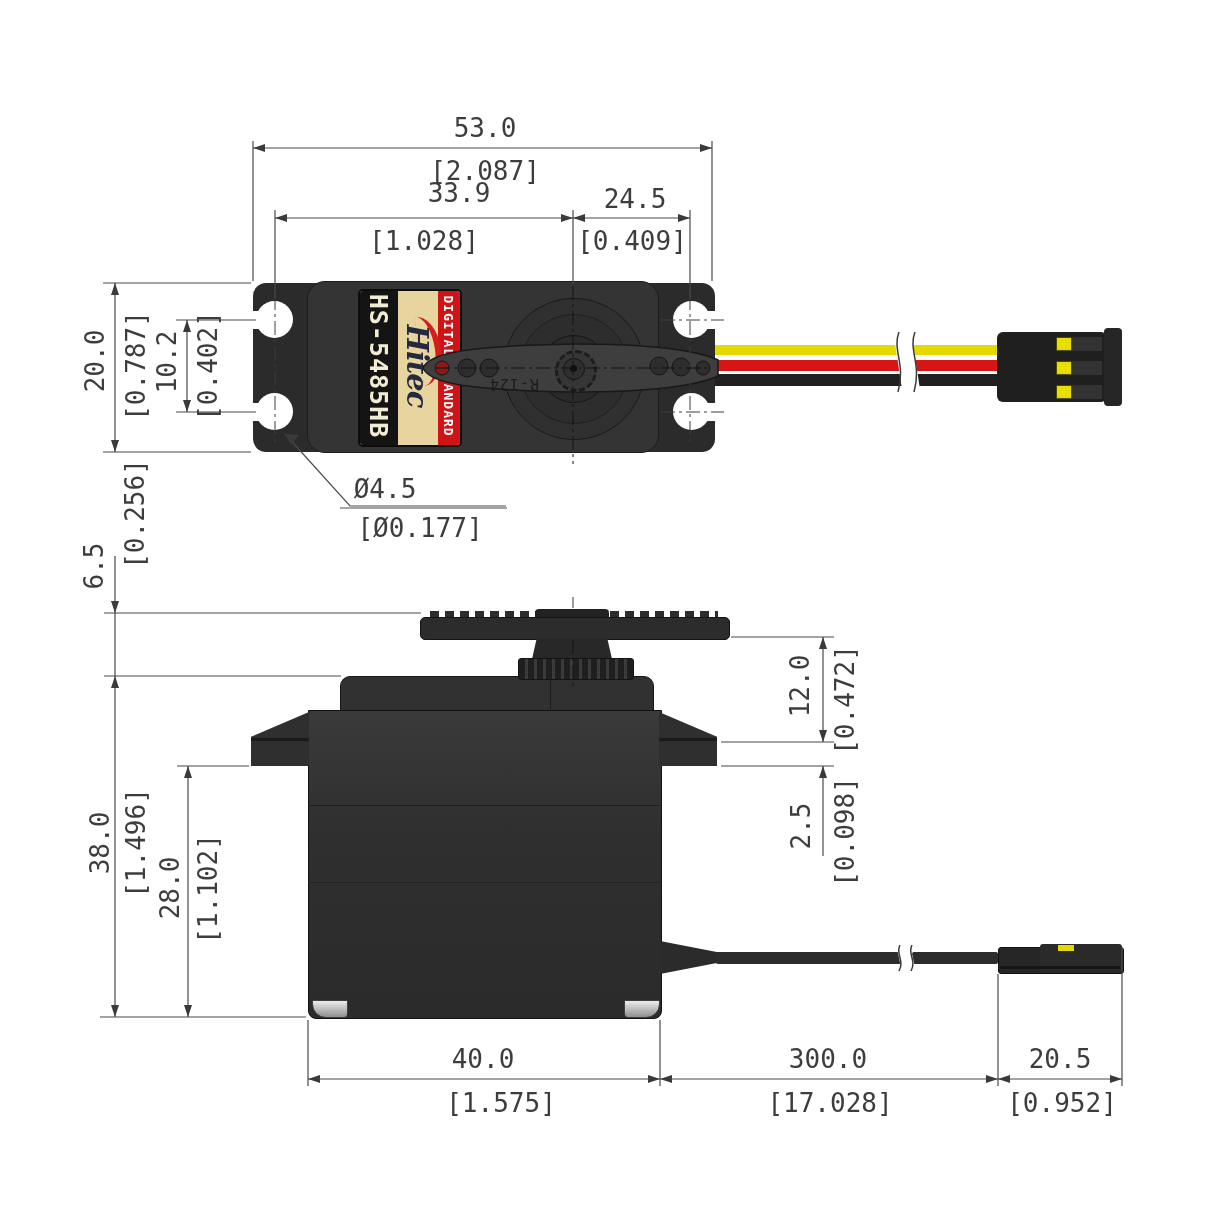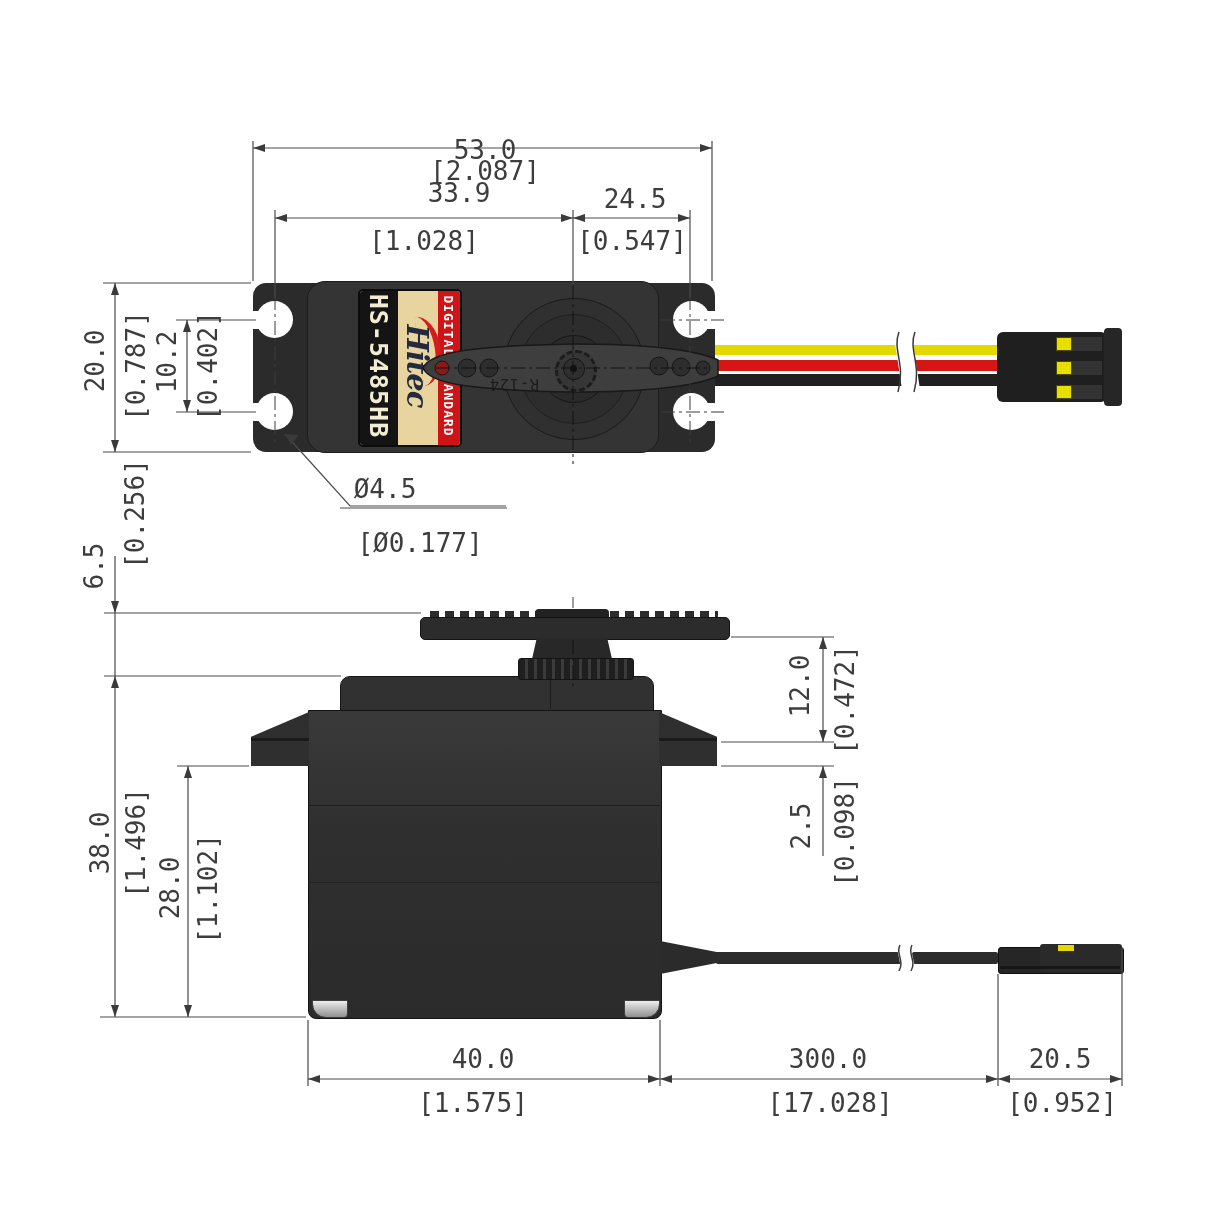--- a/index.html
+++ b/index.html
@@ -248,42 +248,42 @@
     <g>
       <polygon class="gap" points="893,330 911,330 921,396 903,396"></polygon>
       <path class="brk" d="M899,332 c-7,18 7,32 -1,60"></path>
       <path class="brk" d="M915,332 c-7,18 7,32 -1,60"></path>
       <polygon class="gap" points="896,944 910,944 916,972 902,972"></polygon>
       <path class="brk" d="M900,945 c-5,9 5,15 -1,26"></path>
       <path class="brk" d="M912,945 c-5,9 5,15 -1,26"></path>
     </g>
   </svg>
 
-  <span class="dim" style="left:485px;top:128px;margin-top:22px;">53.0</span>
+  <span class="dim" style="left:485px;top:128px;">53.0</span>
   <span class="dim" style="left:485px;top:171px;">[2.087]</span>
   <span class="dim" style="left:423px;top:193px;margin-left:36px;">33.9</span>
   <span class="dim" style="left:424px;top:241px;">[1.028]</span>
   <span class="dim" style="left:635px;top:199px;">24.5</span>
-  <span class="dim" style="left:632px;top:241px;">[0.547]</span>
+  <span class="dim" style="left:632px;top:241px;">[0.409]</span>
   <span class="dim v" style="left:95px;top:361px;">20.0</span>
   <span class="dim v" style="left:136px;top:366px;">[0.787]</span>
   <span class="dim v" style="left:167px;top:362px;">10.2</span>
   <span class="dim v" style="left:208px;top:366px;">[0.402]</span>
   <span class="dim" style="left:385px;top:489px;">Ø4.5</span>
-  <span class="dim" style="left:420px;top:528px;margin-top:15px;">[Ø0.177]</span>
+  <span class="dim" style="left:420px;top:528px;">[Ø0.177]</span>
 
   <span class="dim v" style="left:94px;top:566px;">6.5</span>
   <span class="dim v" style="left:135px;top:514px;">[0.256]</span>
   <span class="dim v" style="left:100px;top:843px;">38.0</span>
   <span class="dim v" style="left:136px;top:843px;">[1.496]</span>
   <span class="dim v" style="left:170px;top:888px;">28.0</span>
   <span class="dim v" style="left:208px;top:889px;">[1.102]</span>
   <span class="dim v" style="left:800px;top:686px;">12.0</span>
   <span class="dim v" style="left:845px;top:700px;">[0.472]</span>
   <span class="dim v" style="left:801px;top:826px;">2.5</span>
   <span class="dim v" style="left:845px;top:832px;">[0.098]</span>
   <span class="dim" style="left:483px;top:1059px;">40.0</span>
-  <span class="dim" style="left:473px;top:1103px;">[1.575]</span>
+  <span class="dim" style="left:501px;top:1103px;">[1.575]</span>
   <span class="dim" style="left:828px;top:1059px;">300.0</span>
   <span class="dim" style="left:830px;top:1103px;">[17.028]</span>
   <span class="dim" style="left:1060px;top:1059px;">20.5</span>
   <span class="dim" style="left:1062px;top:1103px;">[0.952]</span>
 </div>
 
 </body></html>

